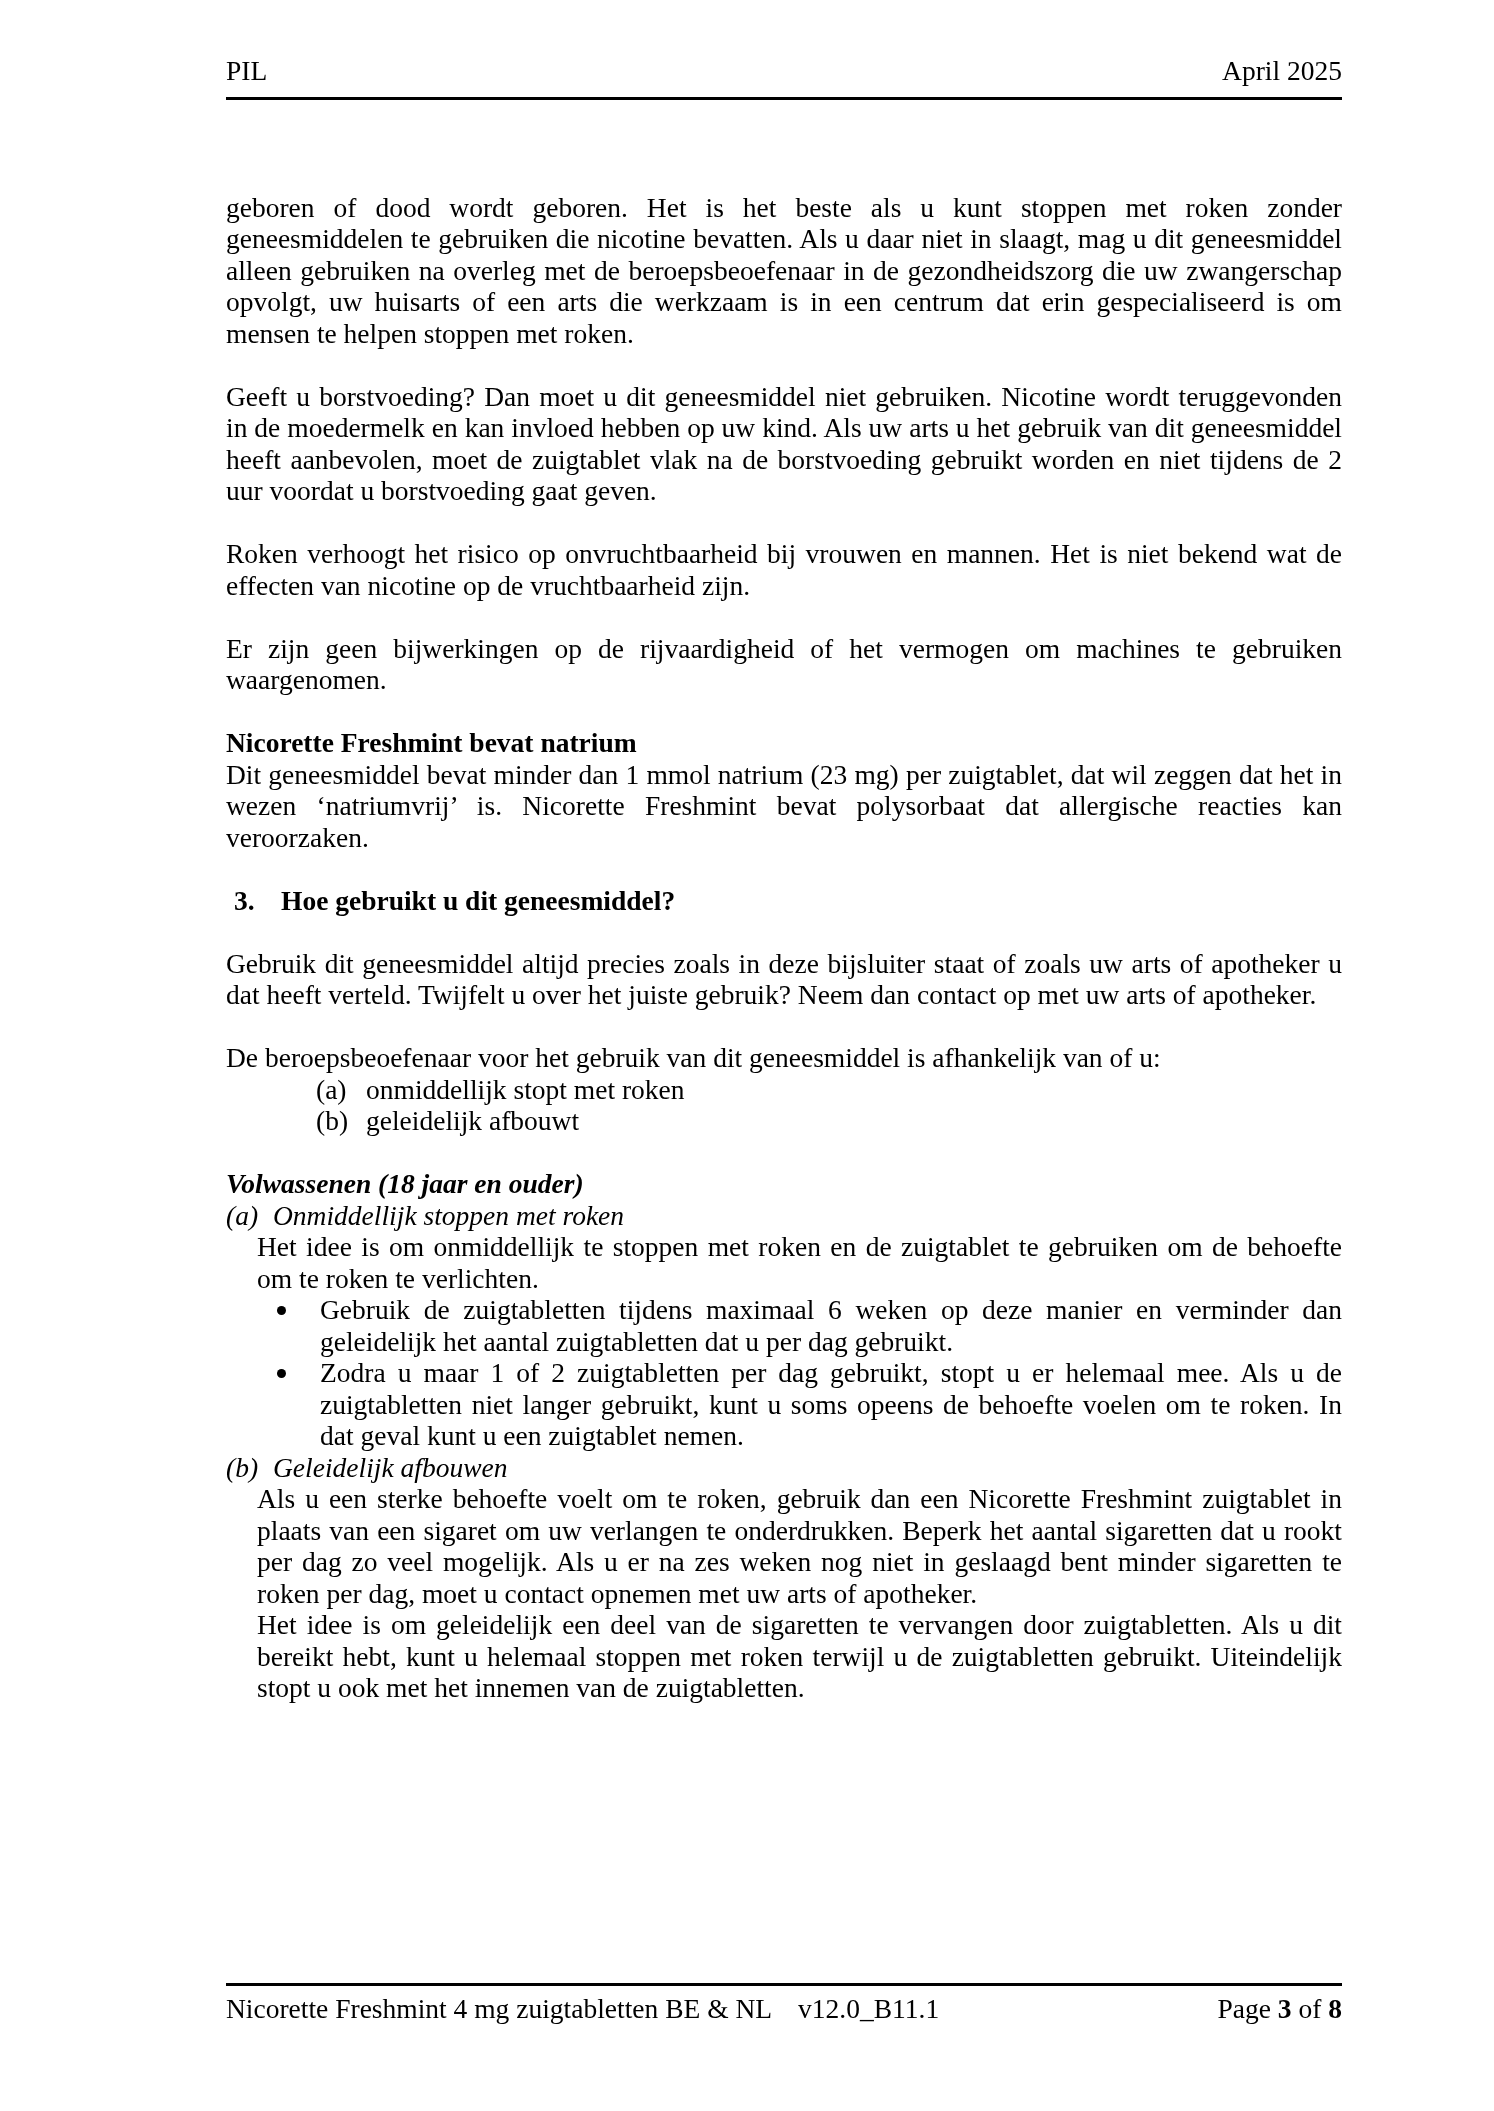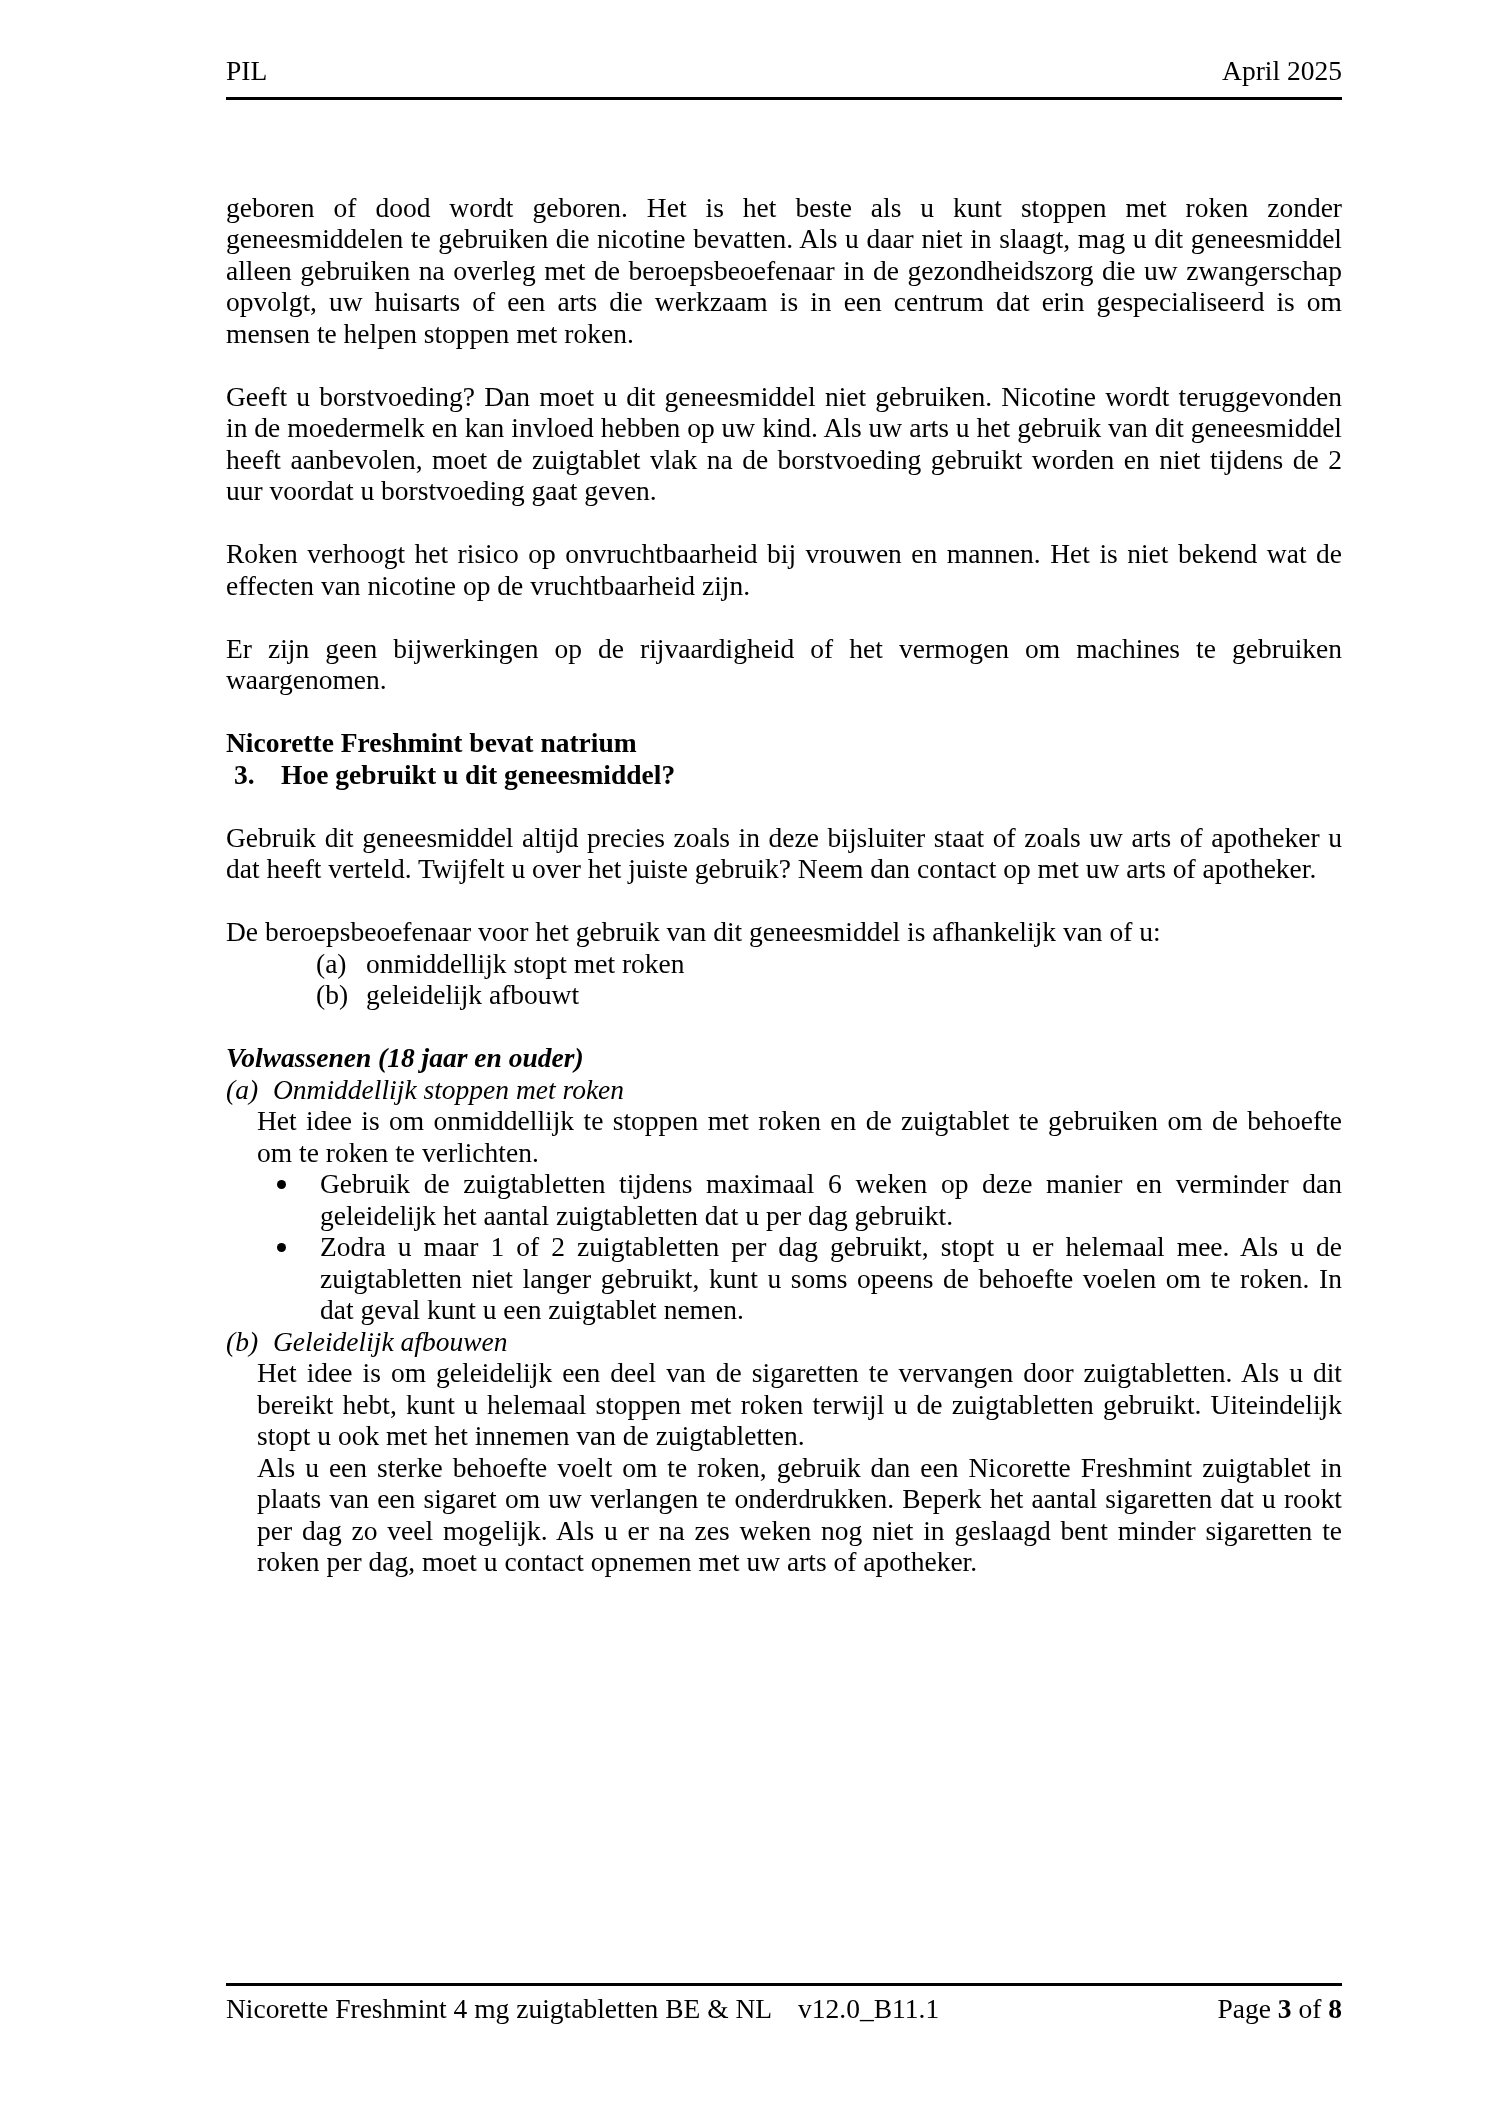--- a/index.html
+++ b/index.html
@@ -118,20 +118,21 @@
 
     <p class="para mb first-para">geboren of dood wordt geboren. Het is het beste als u kunt stoppen met roken zonder geneesmiddelen te gebruiken die nicotine bevatten. Als u daar niet in slaagt, mag u dit geneesmiddel alleen gebruiken na overleg met de beroepsbeoefenaar in de gezondheidszorg die uw zwangerschap opvolgt, uw huisarts of een arts die werkzaam is in een centrum dat erin gespecialiseerd is om mensen te helpen stoppen met roken.</p>
 
     <p class="para mb">Geeft u borstvoeding? Dan moet u dit geneesmiddel niet gebruiken. Nicotine wordt teruggevonden in de moedermelk en kan invloed hebben op uw kind. Als uw arts u het gebruik van dit geneesmiddel heeft aanbevolen, moet de zuigtablet vlak na de borstvoeding gebruikt worden en niet tijdens de 2 uur voordat u borstvoeding gaat geven.</p>
 
     <p class="para mb">Roken verhoogt het risico op onvruchtbaarheid bij vrouwen en mannen. Het is niet bekend wat de effecten van nicotine op de vruchtbaarheid zijn.</p>
 
     <p class="para mb">Er zijn geen bijwerkingen op de rijvaardigheid of het vermogen om machines te gebruiken waargenomen.</p>
 
     <div class="bold-heading">Nicorette Freshmint bevat natrium</div>
+    <p class="para mb">Dit geneesmiddel bevat minder dan 1 mmol natrium (23 mg) per zuigtablet, dat wil zeggen dat het in wezen ‘natriumvrij’ is. Nicorette Freshmint bevat polysorbaat dat allergische reacties kan veroorzaken.</p>
 
     <div class="sec3">
       <span class="sec3-num">3.</span><span>Hoe gebruikt u dit geneesmiddel?</span>
     </div>
 
     <p class="para mb">Gebruik dit geneesmiddel altijd precies zoals in deze bijsluiter staat of zoals uw arts of apotheker u dat heeft verteld. Twijfelt u over het juiste gebruik? Neem dan contact op met uw arts of apotheker.</p>
 
     <p class="para">De beroepsbeoefenaar voor het gebruik van dit geneesmiddel is afhankelijk van of u:</p>
     <div class="choice">
       <span class="choice-marker">(a)</span><span>onmiddellijk stopt met roken</span>
@@ -147,22 +148,22 @@
     </div>
     <p class="para sub-para">Het idee is om onmiddellijk te stoppen met roken en de zuigtablet te gebruiken om de behoefte om te roken te verlichten.</p>
     <ul class="bullets mb">
       <li>Gebruik de zuigtabletten tijdens maximaal 6 weken op deze manier en verminder dan geleidelijk het aantal zuigtabletten dat u per dag gebruikt.</li>
       <li>Zodra u maar 1 of 2 zuigtabletten per dag gebruikt, stopt u er helemaal mee. Als u de zuigtabletten niet langer gebruikt, kunt u soms opeens de behoefte voelen om te roken. In dat geval kunt u een zuigtablet nemen.</li>
     </ul>
 
     <div class="sub-heading">
       <span class="sub-marker">(b)</span><span>Geleidelijk afbouwen</span>
     </div>
+    <p class="para sub-para">Als u een sterke behoefte voelt om te roken, gebruik dan een Nicorette Freshmint zuigtablet in plaats van een sigaret om uw verlangen te onderdrukken. Beperk het aantal sigaretten dat u rookt per dag zo veel mogelijk. Als u er na zes weken nog niet in geslaagd bent minder sigaretten te roken per dag, moet u contact opnemen met uw arts of apotheker.</p>
     <p class="para sub-para">Het idee is om geleidelijk een deel van de sigaretten te vervangen door zuigtabletten. Als u dit bereikt hebt, kunt u helemaal stoppen met roken terwijl u de zuigtabletten gebruikt. Uiteindelijk stopt u ook met het innemen van de zuigtabletten.</p>
-    <p class="para sub-para">Als u een sterke behoefte voelt om te roken, gebruik dan een Nicorette Freshmint zuigtablet in plaats van een sigaret om uw verlangen te onderdrukken. Beperk het aantal sigaretten dat u rookt per dag zo veel mogelijk. Als u er na zes weken nog niet in geslaagd bent minder sigaretten te roken per dag, moet u contact opnemen met uw arts of apotheker.</p>
 
   </div>
 
   <div class="footer">
     <span>
       <span>Nicorette Freshmint 4 mg zuigtabletten BE &amp; NL</span><span class="footer-version">v12.0_B11.1</span>
     </span>
     <span>
       <span>Page</span>
       <span class="bold">3</span>

